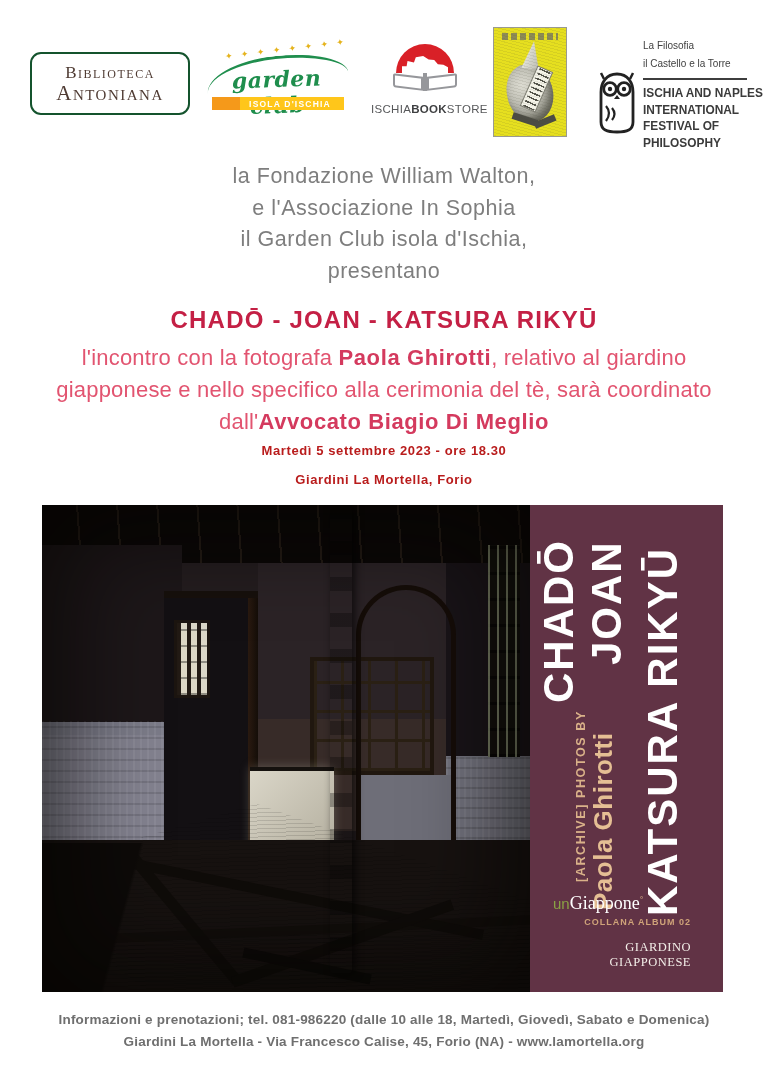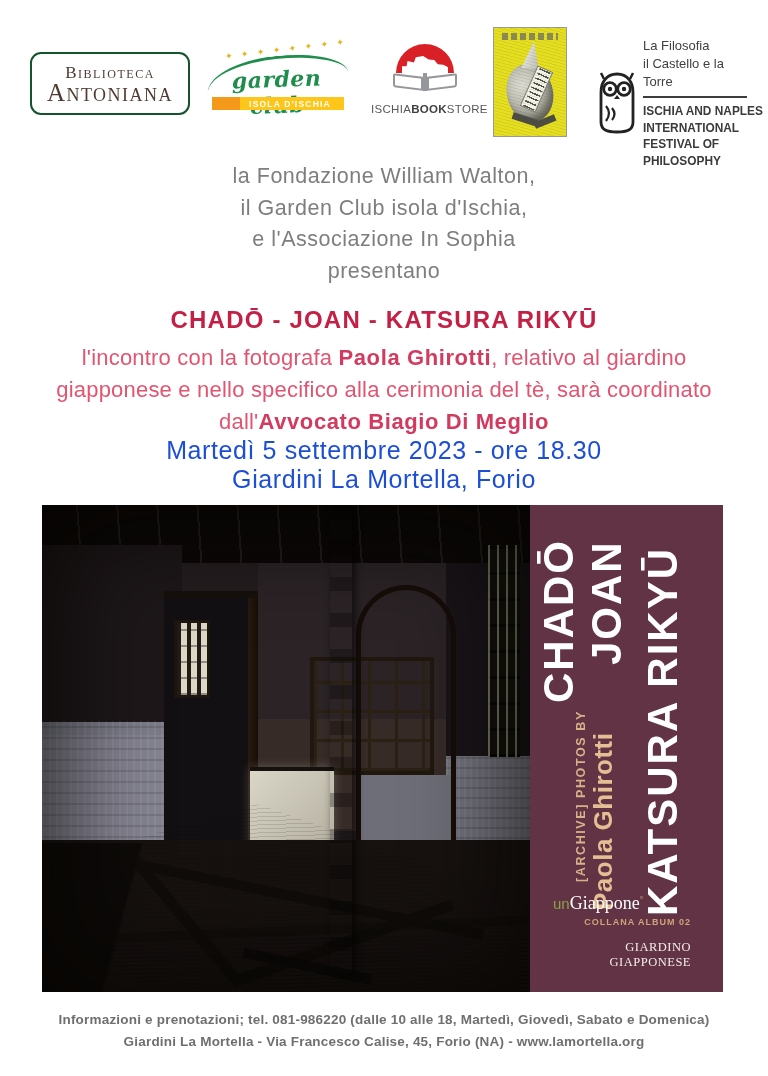--- a/index.html
+++ b/index.html
@@ -5,21 +5,21 @@
   * { margin:0; padding:0; box-sizing:border-box; }
   body { background:#e8e8e8; font-family:"Liberation Sans", sans-serif; }
   .poster { position:relative; width:768px; height:1076px; background:#ffffff; margin:0 auto; overflow:hidden; }
 
   
   .logo { position:absolute; }
 
   .logo-biblioteca { left:30px; top:52px; width:160px; height:63px; border:2px solid #14532d; border-radius:11px;
     display:flex; flex-direction:column; align-items:center; justify-content:center; background:#fff; }
   .bib-l1 { font-family:"Liberation Serif", serif; font-variant:small-caps; font-size:17px; letter-spacing:1.5px; color:#4f3b33; line-height:18px; }
-  .bib-l2 { font-family:"Liberation Serif", serif; font-variant:small-caps; font-size:25px; letter-spacing:1.5px; color:#4f3b33; line-height:22px; }
+  .bib-l2 { font-family:"Liberation Serif", serif; font-variant:small-caps; font-size:21px; letter-spacing:1.5px; color:#4f3b33; line-height:22px; }
 
   .logo-garden { left:202px; top:42px; width:150px; height:72px; }
   .gc-sparkles { position:absolute; top:2px; left:22px; width:124px; color:#e5b31c; font-size:9px; letter-spacing:3px;
     transform:rotate(-7deg); text-align:center; line-height:10px; }
   .gc-swoosh { position:absolute; top:14px; left:4px; width:142px; height:34px; border-top:3px solid #1f8e4d;
     border-radius:100% 100% 0 0 / 180% 140% 0 0; transform:rotate(-6deg); }
   .gc-script { position:absolute; top:24px; left:0; width:150px; text-align:center; font-family:"DejaVu Serif", serif;
     font-style:italic; font-weight:bold; font-size:22px; color:#1f8e4d; letter-spacing:0.5px; transform:rotate(-2deg); }
   .gc-banner { position:absolute; top:55px; left:10px; width:132px; height:13px;
     background:linear-gradient(90deg,#f5991a 0 21%,#ffc61a 21%); display:flex; align-items:center; justify-content:center; padding-left:24px; }
@@ -46,35 +46,35 @@
   .aw-ribbon { position:absolute; left:35px; top:40px; width:15px; height:42px; background:#f4f3e8;
     transform:rotate(24deg); box-shadow:0 0 0 1px #7d7d72;
     background-image:repeating-linear-gradient(0deg,#55554c 0 1.5px, transparent 1.5px 5px); background-size:80% 100%; background-repeat:no-repeat; background-position:center; }
   .aw-leg { position:absolute; background:#4c4c44; }
   .aw-leg1 { left:18px; top:88px; width:26px; height:7px; transform:rotate(18deg); }
   .aw-leg2 { left:40px; top:90px; width:22px; height:7px; transform:rotate(-22deg); }
   .aw-grain { position:absolute; inset:0; background:repeating-linear-gradient(15deg, rgba(70,70,50,.10) 0 1px, transparent 1px 3px); }
 
   .logo-festival { left:597px; top:37px; width:155px; height:102px; }
   .owl { position:absolute; left:0; top:34px; }
-  .fest-l1, .fest-l2 { margin-left:46px; font-size:13px; color:#414141; line-height:18px; font-weight:500; }
+  .fest-l1, .fest-l2 { margin-left:46px; font-size:10px; color:#414141; line-height:18px; font-weight:500; }
   .fest-div { margin:5px 0 5px 46px; width:104px; border-top:2px solid #3d3d3d; }
   .fest-caps div { margin-left:46px; font-size:13.5px; font-weight:bold; color:#3b3b3b; line-height:16.5px;
     transform:scaleX(.88); transform-origin:left center; white-space:nowrap; }
 
   
   .intro { position:absolute; top:161px; left:0; width:768px; text-align:center; color:#7e7e7e;
     font-size:21.5px; line-height:31.5px; letter-spacing:0.5px; }
   .title { position:absolute; top:306px; left:0; width:768px; text-align:center; color:#c42045;
     font-size:24px; font-weight:bold; letter-spacing:1.2px; }
   .desc { position:absolute; top:342px; left:54px; width:660px; text-align:center; color:#e25470;
     font-size:22px; line-height:32px; letter-spacing:0.2px; }
   .desc b { color:#d43a5e; font-weight:bold; letter-spacing:0.6px; }
-  .when-where { position:absolute; top:436px; left:0; width:768px; text-align:center; color:#1d4ed8;
-    font-size:25px; font-weight:normal; line-height:29px; letter-spacing:0.6px; }
+  .when-where { position:absolute; top:436px; left:0; width:768px; text-align:center; color:#b91c1c;
+    font-size:13px; font-weight:bold; line-height:29px; letter-spacing:0.6px; }
 
   
   .photo-block { position:absolute; left:42px; top:505px; width:681px; height:487px; display:flex; }
   .photo { position:relative; width:488px; height:487px; background:#241d1f; overflow:hidden; }
 
   .ceiling { position:absolute; left:0; top:0; width:488px; height:58px; background:#0b0807;
     background-image:repeating-linear-gradient(86deg, transparent 0 38px, rgba(120,95,70,.22) 38px 40px); }
   .left-wall { position:absolute; left:0; top:40px; width:140px; height:340px;
     background:linear-gradient(180deg,#1d1719 0 52%, #7b7b88 52% 56%, #83828f 56% 92%, #3a3a42 100%); }
   .left-wall-tex { position:absolute; left:0; top:216px; width:140px; height:150px;
@@ -208,22 +208,22 @@
     <div class="fest-caps">
       <div>ISCHIA AND NAPLES</div>
       <div>INTERNATIONAL</div>
       <div>FESTIVAL OF</div>
       <div>PHILOSOPHY</div>
     </div>
   </div>
 
   <div class="intro">
     <div>la Fondazione William Walton,</div>
+    <div>e l'Associazione In Sophia</div>
     <div>il Garden Club isola d'Ischia,</div>
-    <div>e l'Associazione In Sophia</div>
     <div>presentano</div>
   </div>
 
   <h1 class="title">CHADŌ - JOAN - KATSURA RIKYŪ</h1>
   <p class="desc"><span>l'incontro con la fotografa </span><b>Paola Ghirotti</b><span>, relativo al giardino giapponese e nello specifico alla cerimonia del tè, sarà coordinato dall'</span><b>Avvocato Biagio Di Meglio</b></p>
 
   <div class="when-where">
     <div>Martedì 5 settembre 2023 - ore 18.30</div>
     <div>Giardini La Mortella, Forio</div>
   </div>

